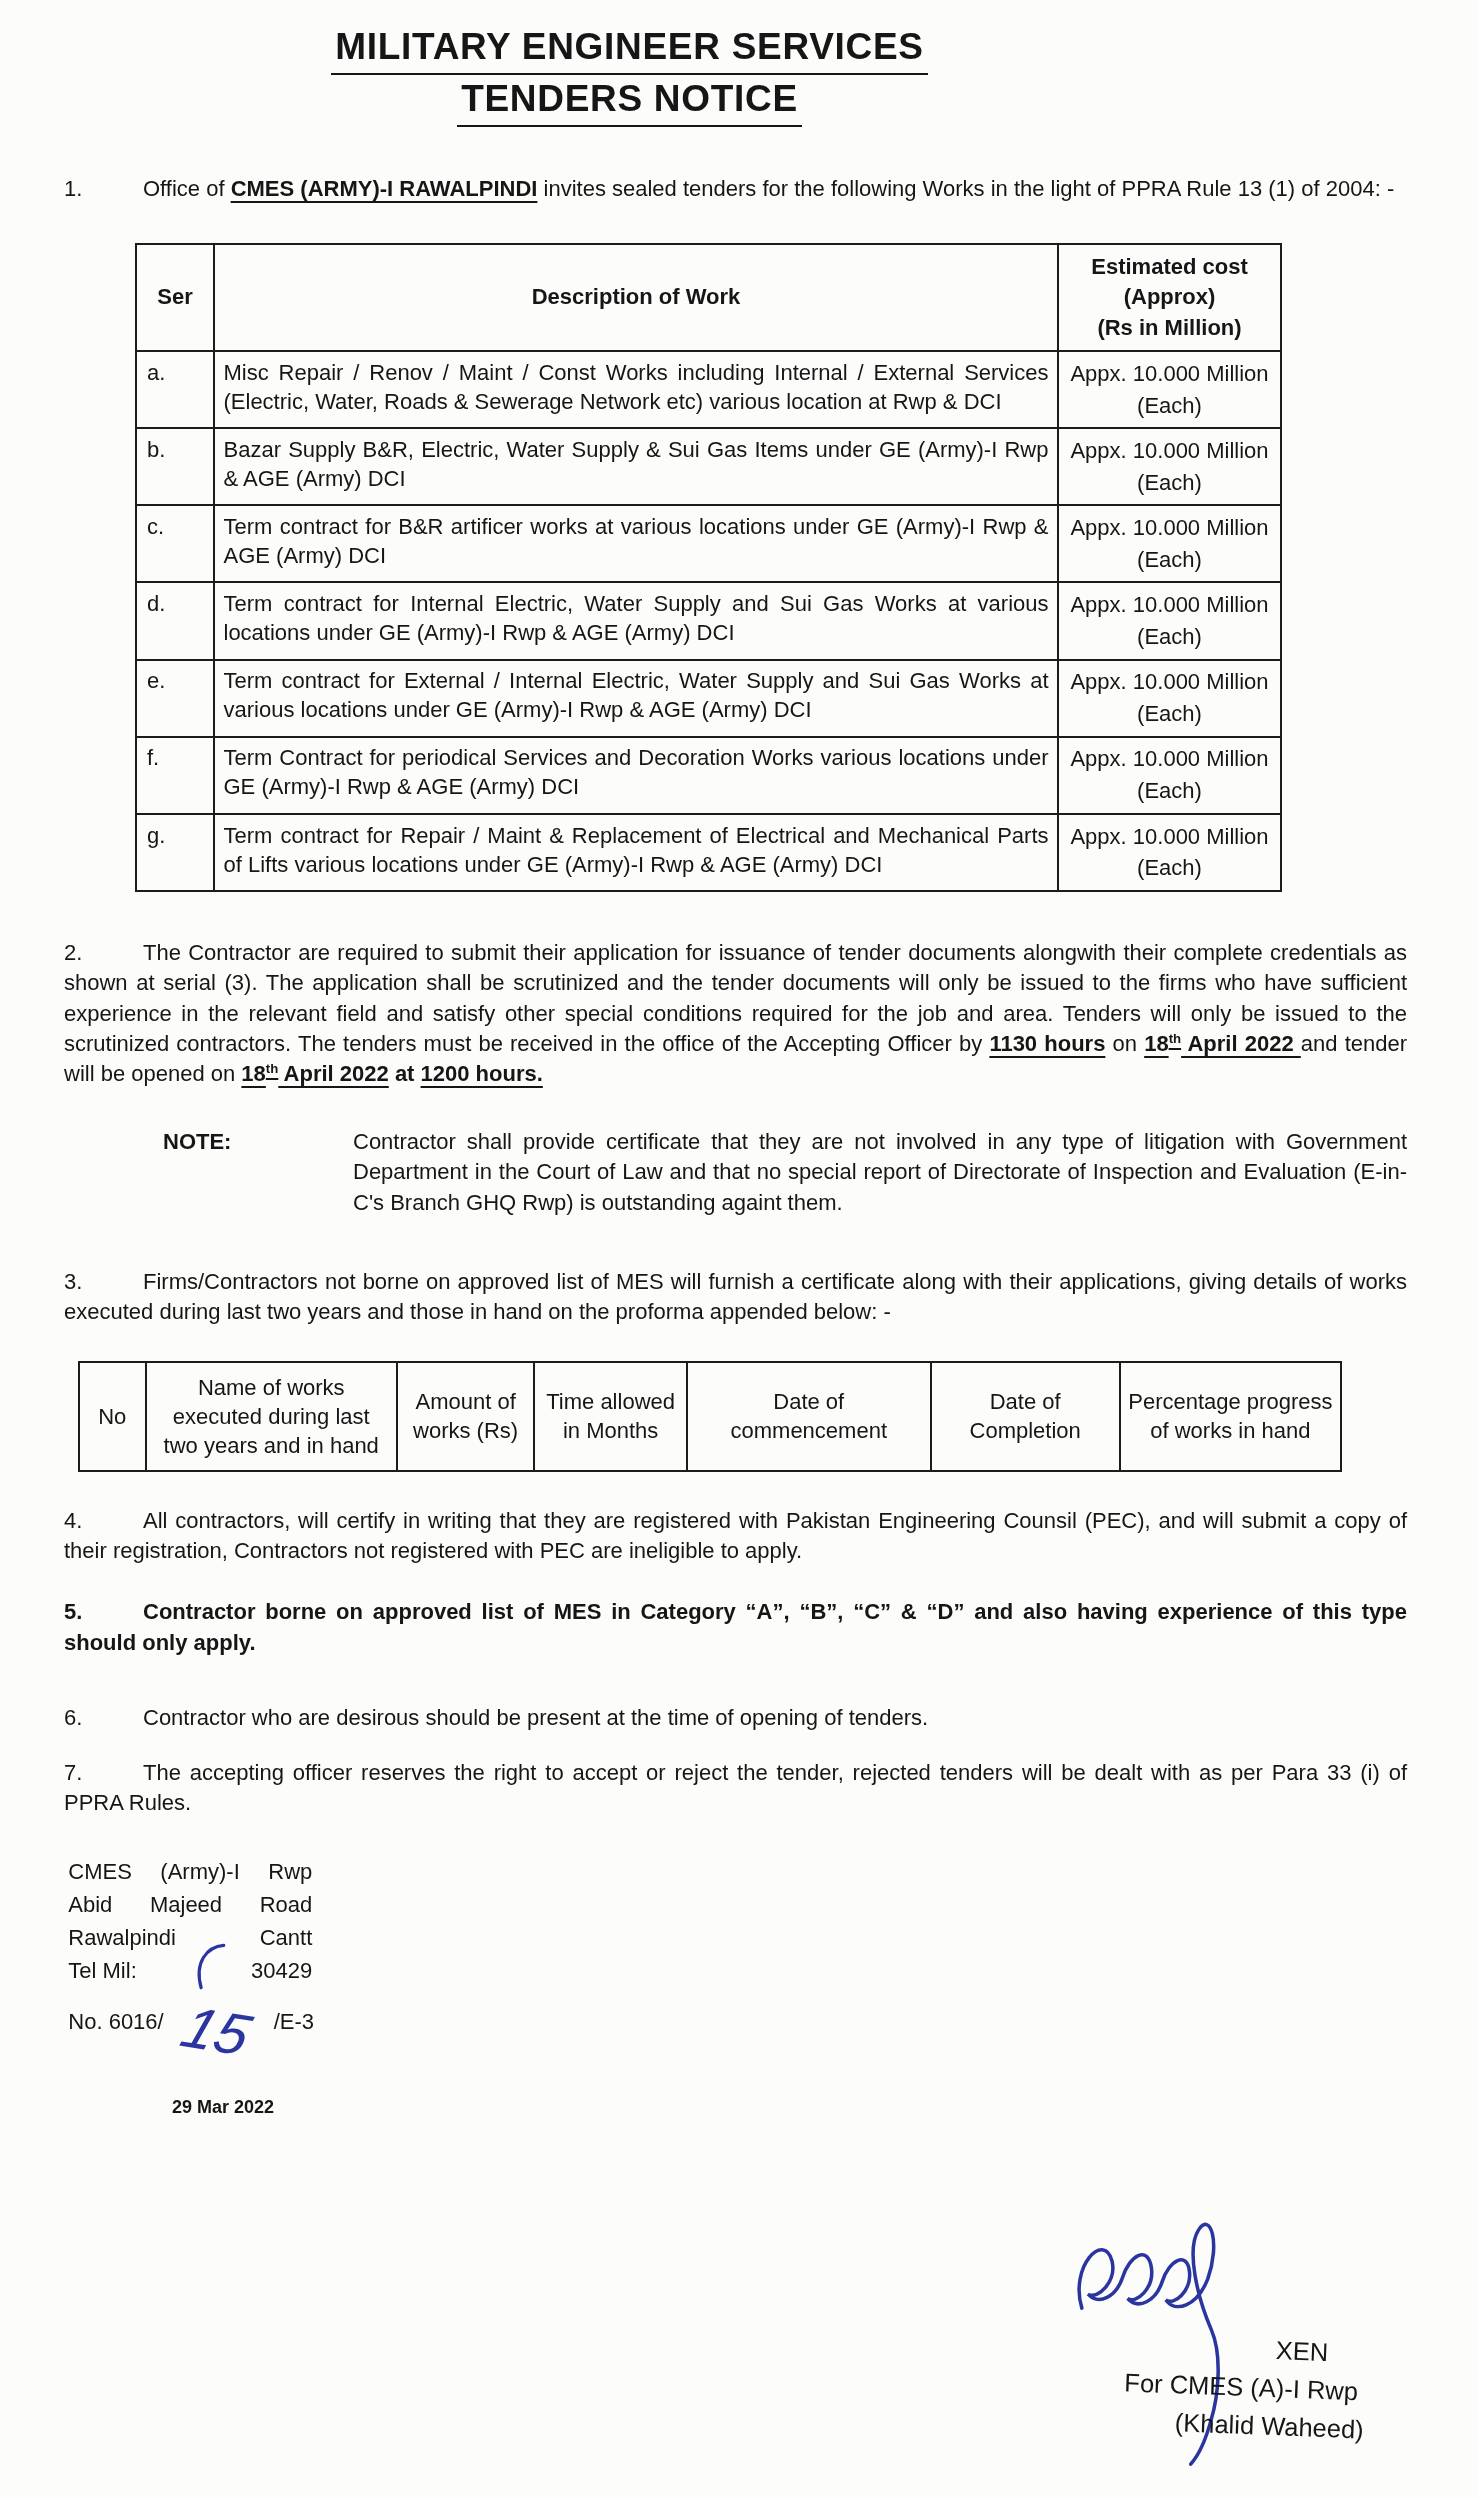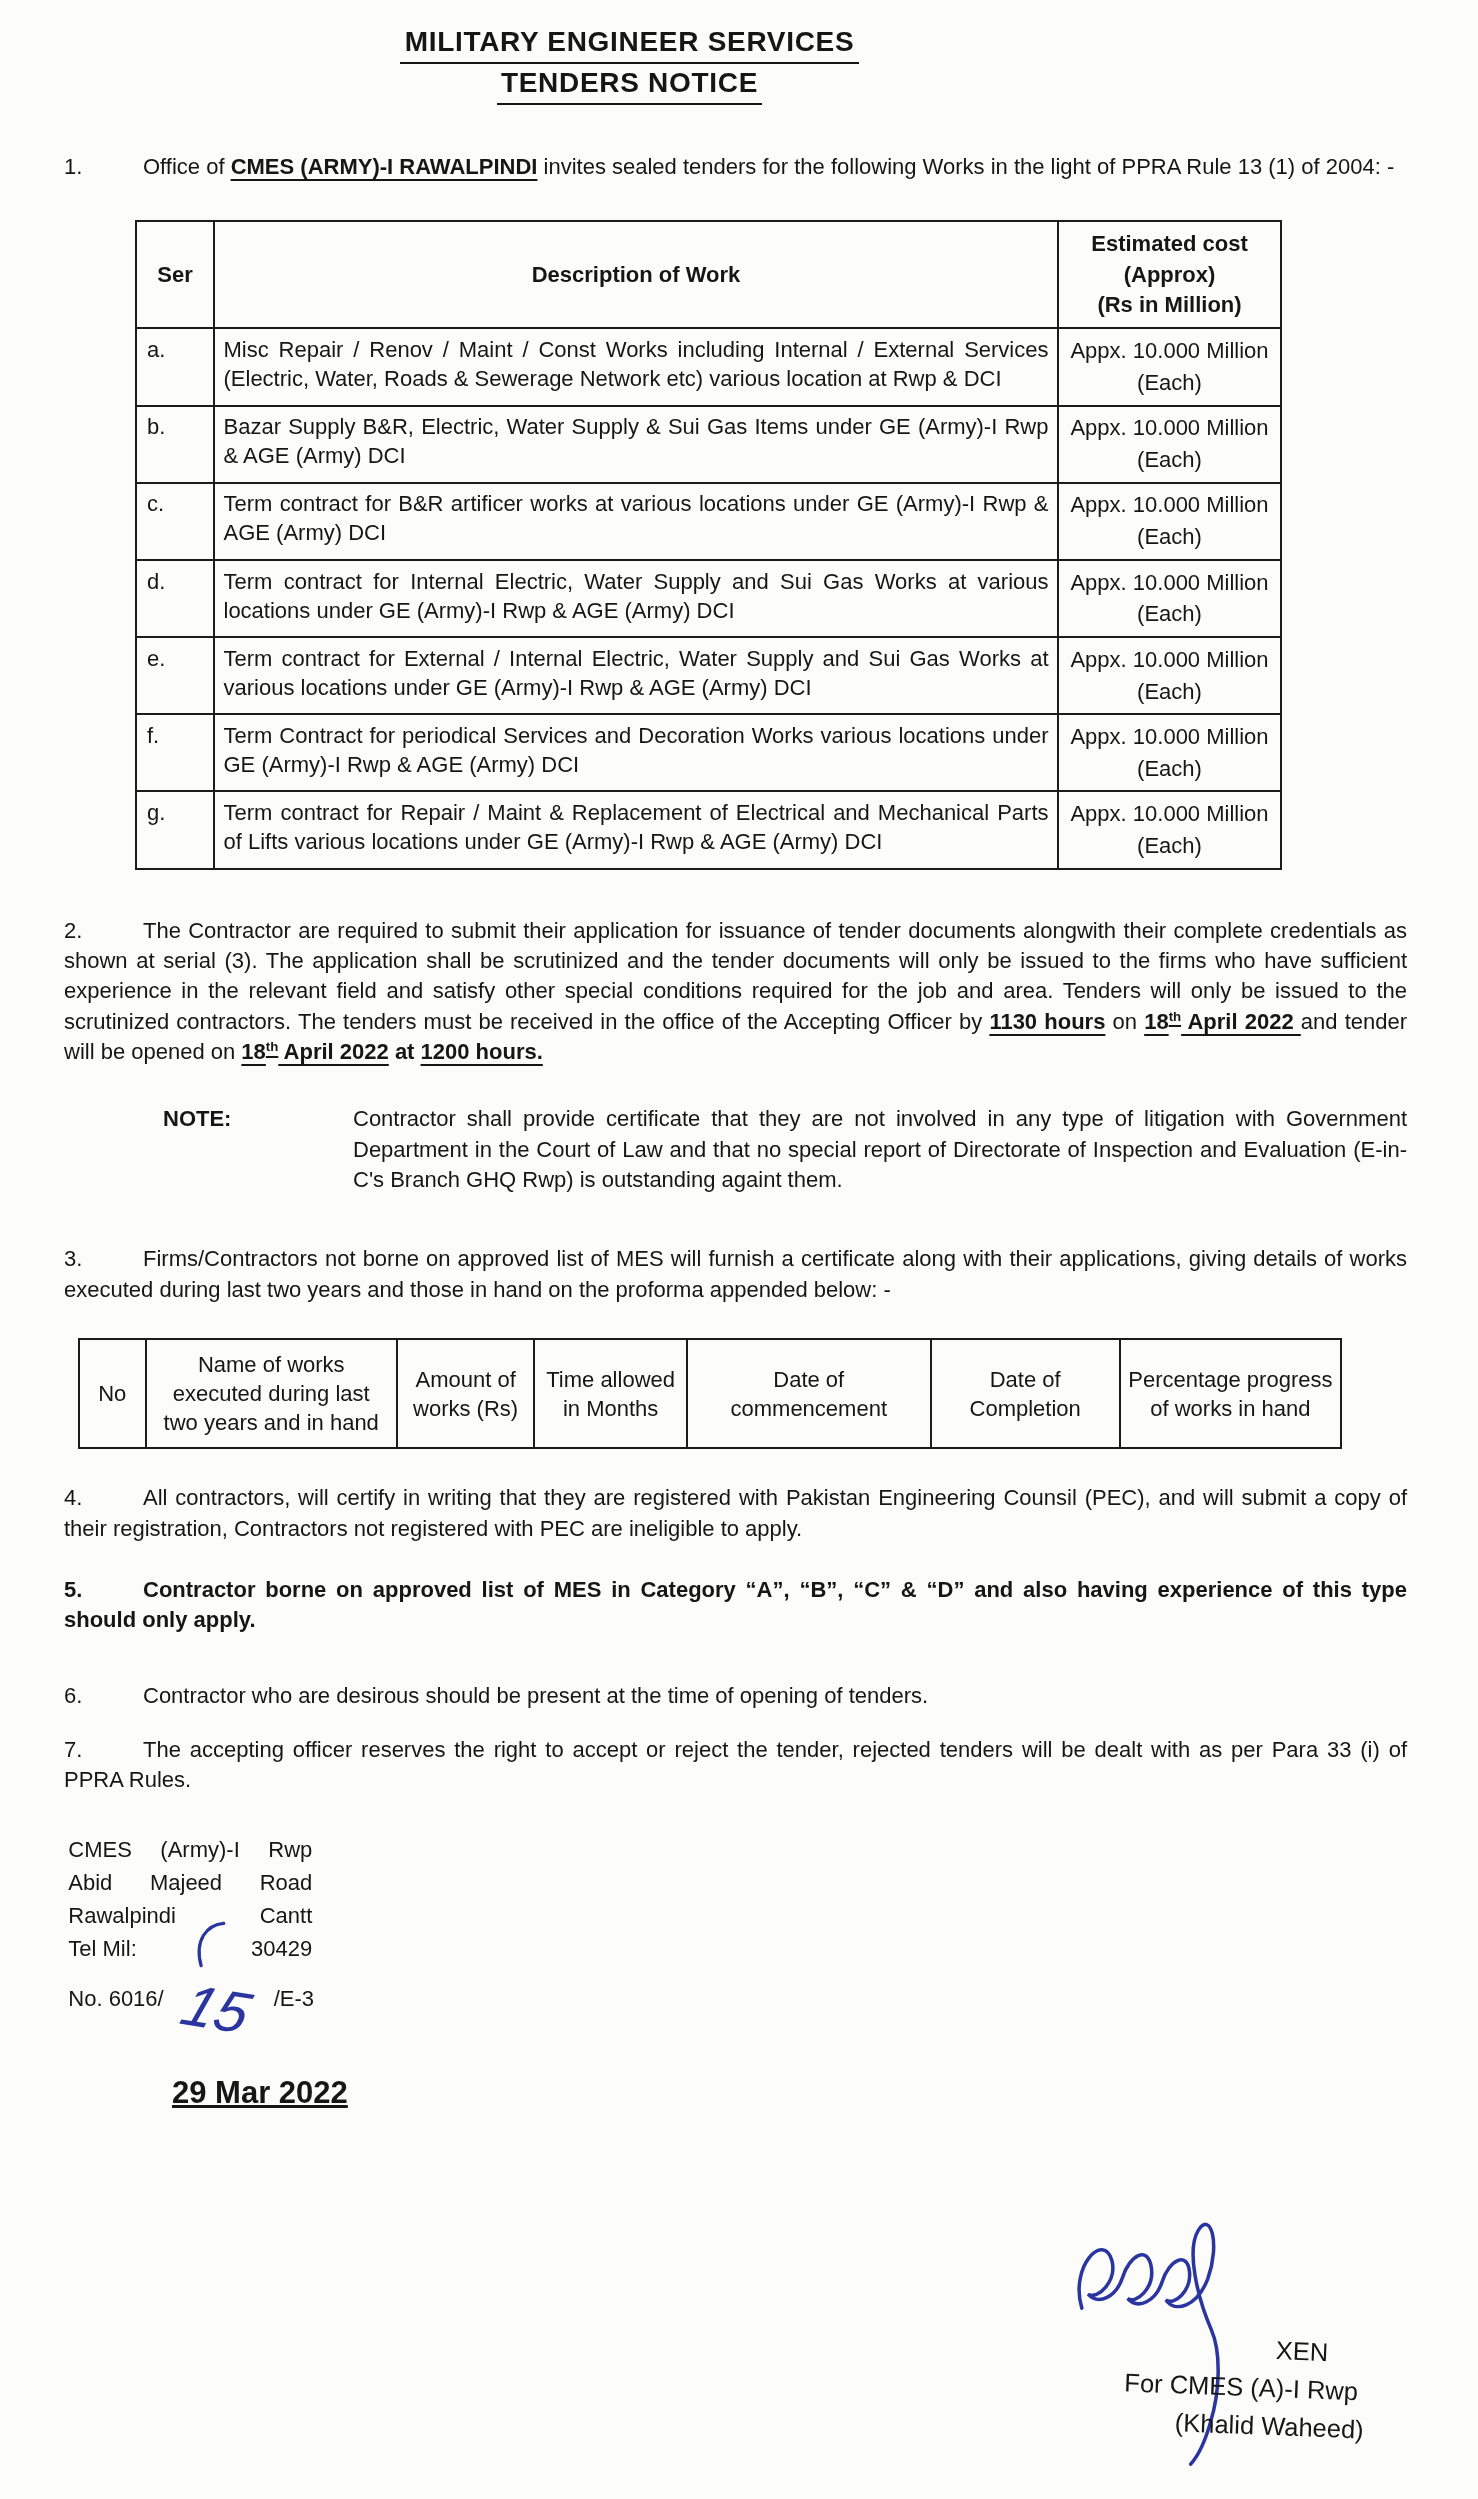--- a/index.html
+++ b/index.html
@@ -13,21 +13,21 @@
     font-size:22px;
     line-height:1.38;
     overflow:hidden;
   }
   .content{padding:24px 71px 0 64px;}
 
   
   .title-wrap{text-align:center;transform:translateX(-106px);}
   .title-line{
     display:inline-block;
-    font-size:28px;font-weight:bold;letter-spacing:0.7px;
+    font-size:37px;font-weight:bold;letter-spacing:0.7px;
     border-bottom:2.8px solid #161616;
     padding:0 4.3px 2.8px 4.3px;
     line-height:1.25;
   }
   .title-line2{margin-top:1.4px;}
 
   
   .para{margin:27px 0 0 0;text-align:justify;}
   .para .num{display:inline-block;width:79px;}
   .plain{text-align:left;}
@@ -75,21 +75,21 @@
   .addr-no{display:flex;align-items:center;width:346px;line-height:1.5;margin-top:11px;}
   .hand-15{
     color:#2a35a0;font-size:58px;line-height:0.8;
     font-style:italic;
     transform:rotate(9deg) skewX(-10deg);
     margin:0 25.5px 0 20px;
     position:relative;top:10px;
   }
   .pen-hook{position:absolute;right:84px;top:-12.8px;}
 
-  .date-line{margin:50px 0 0 108px;font-weight:bold;font-size:31px;text-decoration:underline;}
+  .date-line{margin:50px 0 0 108px;font-weight:bold;font-size:18px;}
 
   
   .sig{
     position:absolute;right:105px;top:2165px;width:355px;height:333px;
     transform:rotate(2.2deg);
   }
   .sig-ink{position:absolute;left:43px;top:-7px;pointer-events:none;}
   .sig-role{position:absolute;right:44px;top:165px;font-size:25.5px;}
   .sig-for{position:absolute;right:12.8px;top:203px;font-size:25.5px;}
   .sig-name{position:absolute;right:5.7px;top:241px;font-size:25.5px;}

